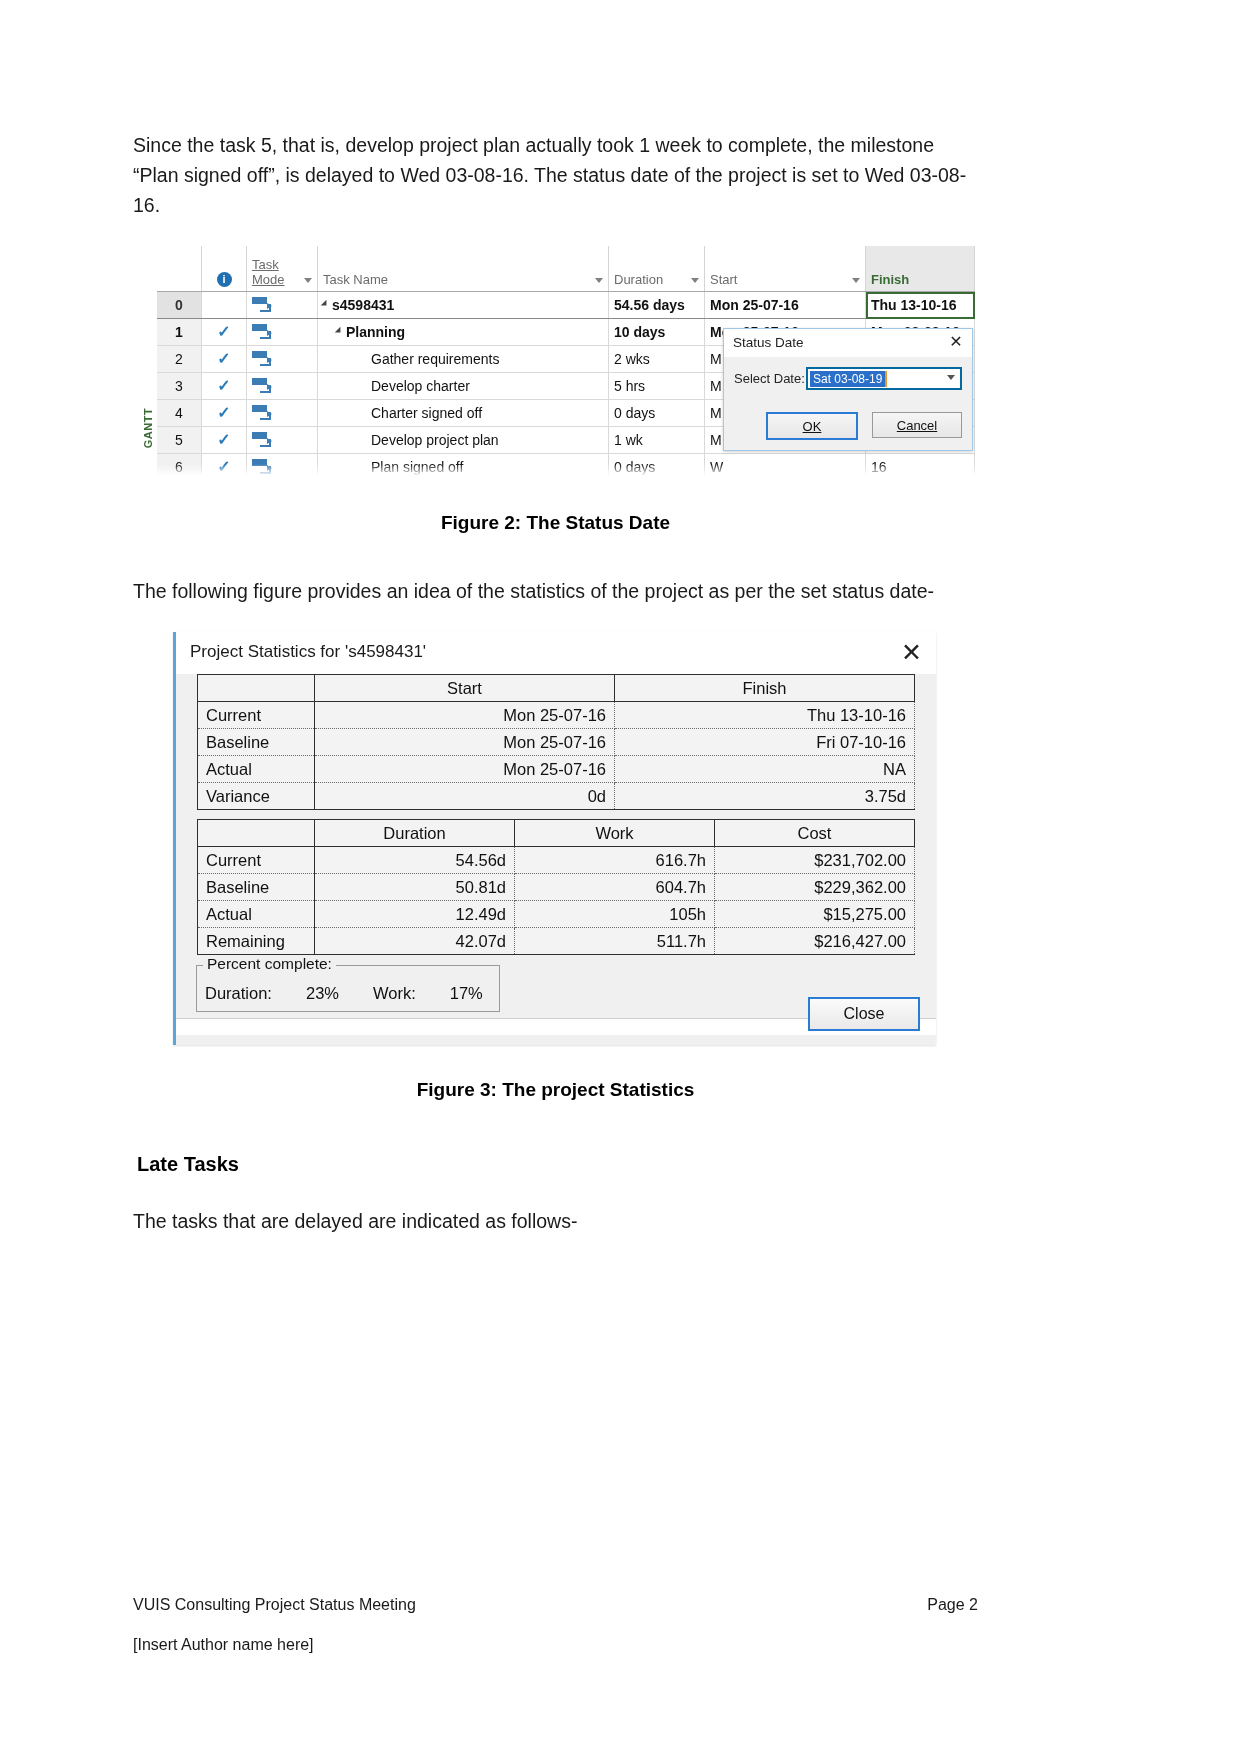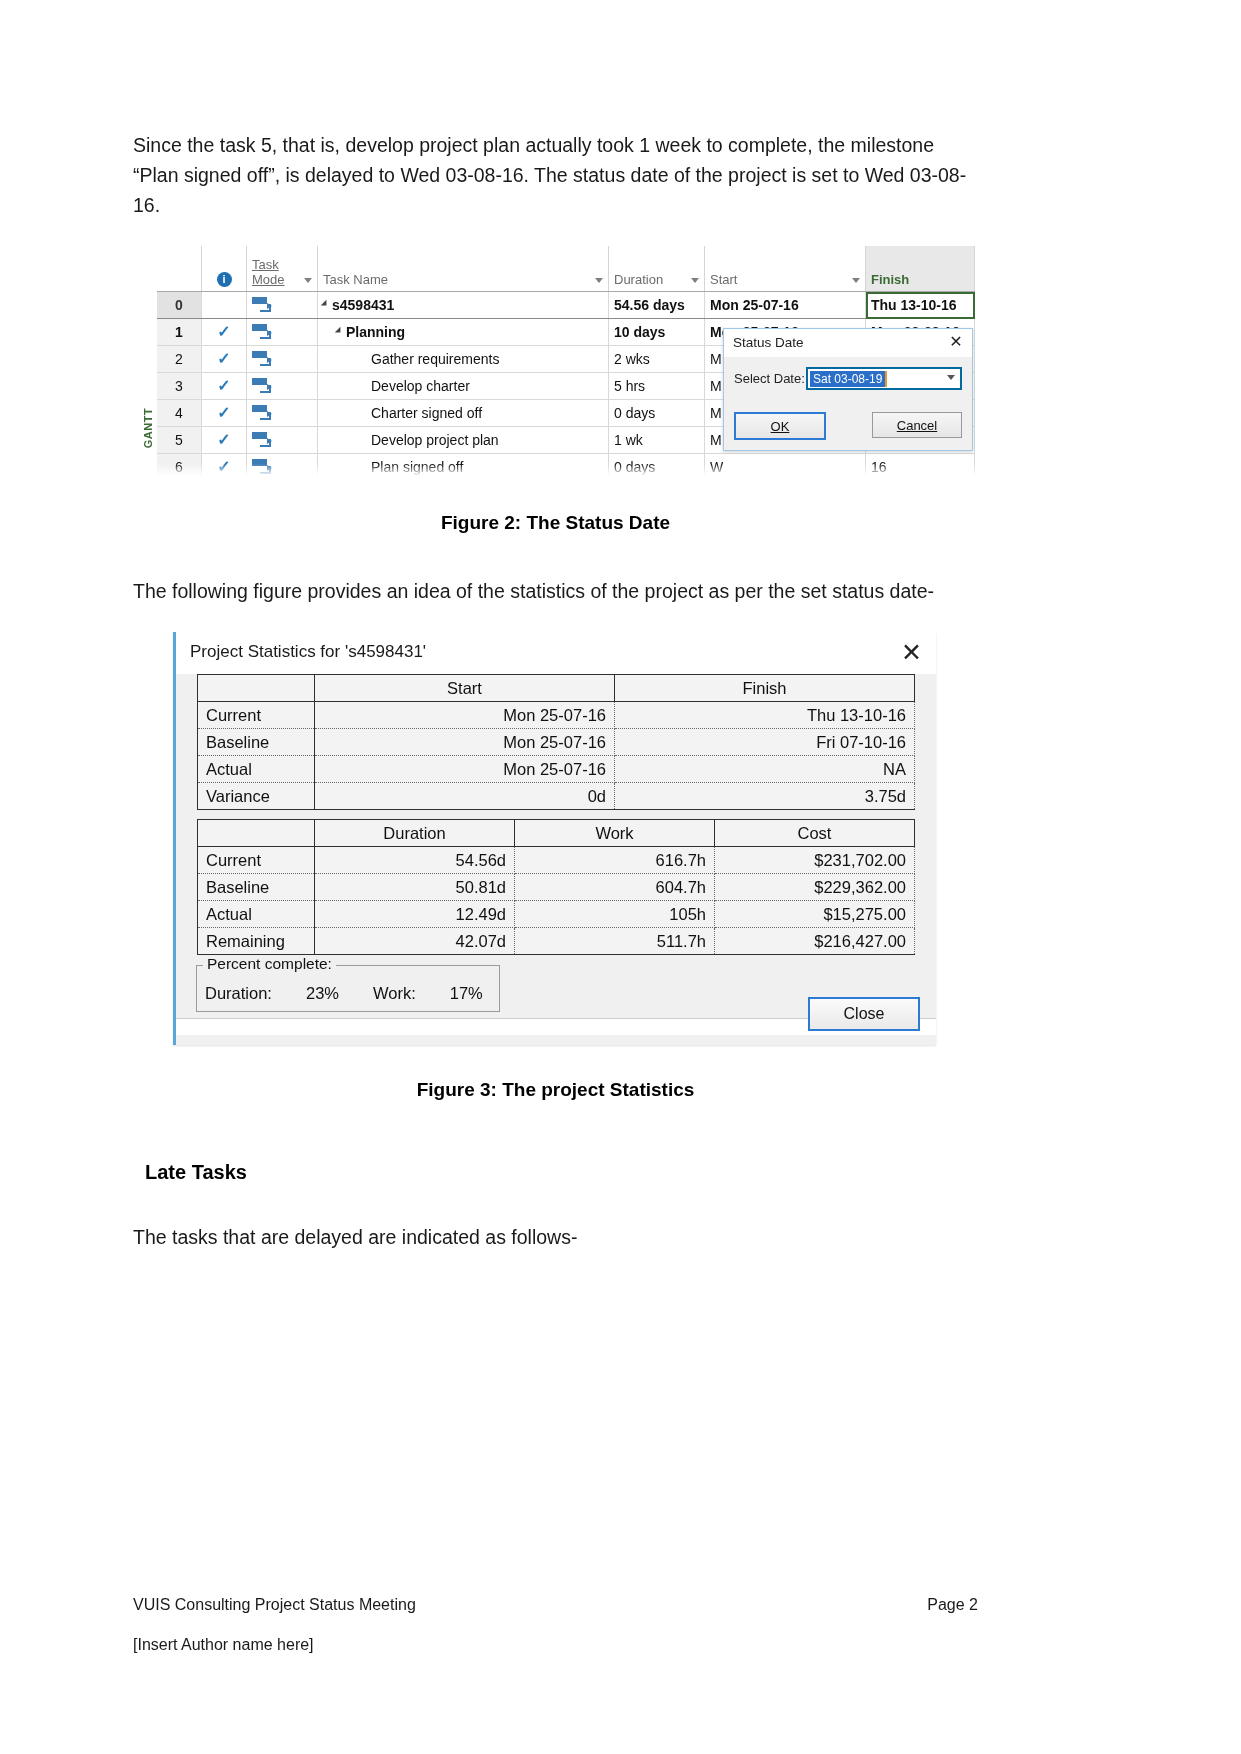--- a/index.html
+++ b/index.html
@@ -39,21 +39,21 @@
   .figure-caption {
     font-size: 19px;
     font-weight: bold;
     text-align: center;
     color: #000;
     margin: 8px;
   }
   h3.section-head {
     font-size: 20px;
     font-weight: bold;
-    margin: 12px;
+    margin: 4px;
     color: #000;
   }
 
   
   .gantt-wrap {
     position: relative;
     width: 840px;
     margin-left: 2px;
     background: #ffffff;
     overflow: hidden;
@@ -235,21 +235,21 @@
     border-right: 2px solid #e8992c;
   }
   .sd-combo .caret {
     position:absolute; right:5px; top:6px;
     width:0;height:0;
     border-left:4px solid transparent;
     border-right:4px solid transparent;
     border-top:5px solid #555;
   }
   .sd-buttons {
-    display:flex; justify-content:space-between; gap:6px;
+    display:flex; justify-content:flex-end; gap:14px;
     padding: 14px 10px 10px 10px;
   }
   .btn {
     width: 88px; height: 24px;
     background: linear-gradient(#f6f6f6,#e6e6e6);
     border: 1px solid #999;
     font-size: 13px; color:#111;
     display:flex; align-items:center; justify-content:center;
   }
   .btn.primary { border: 2px solid #2b7bd4; }

